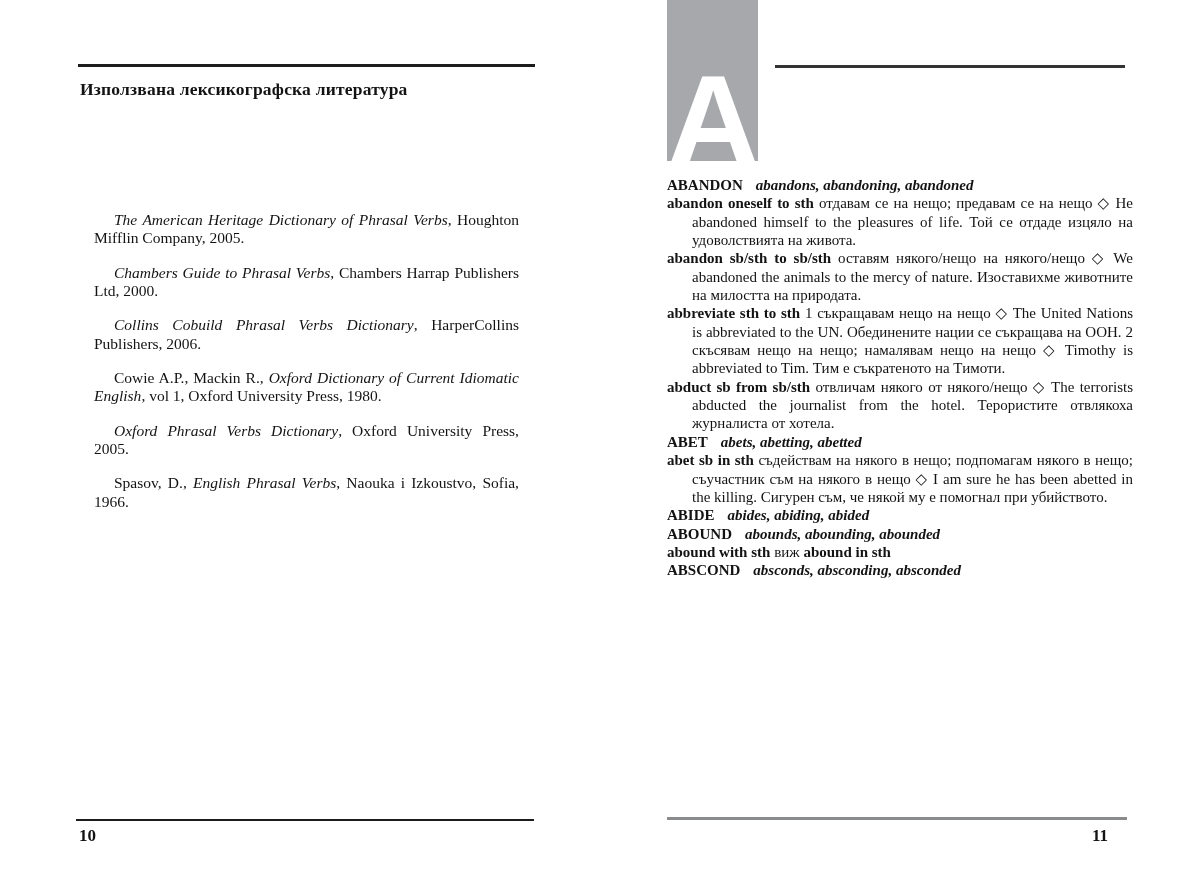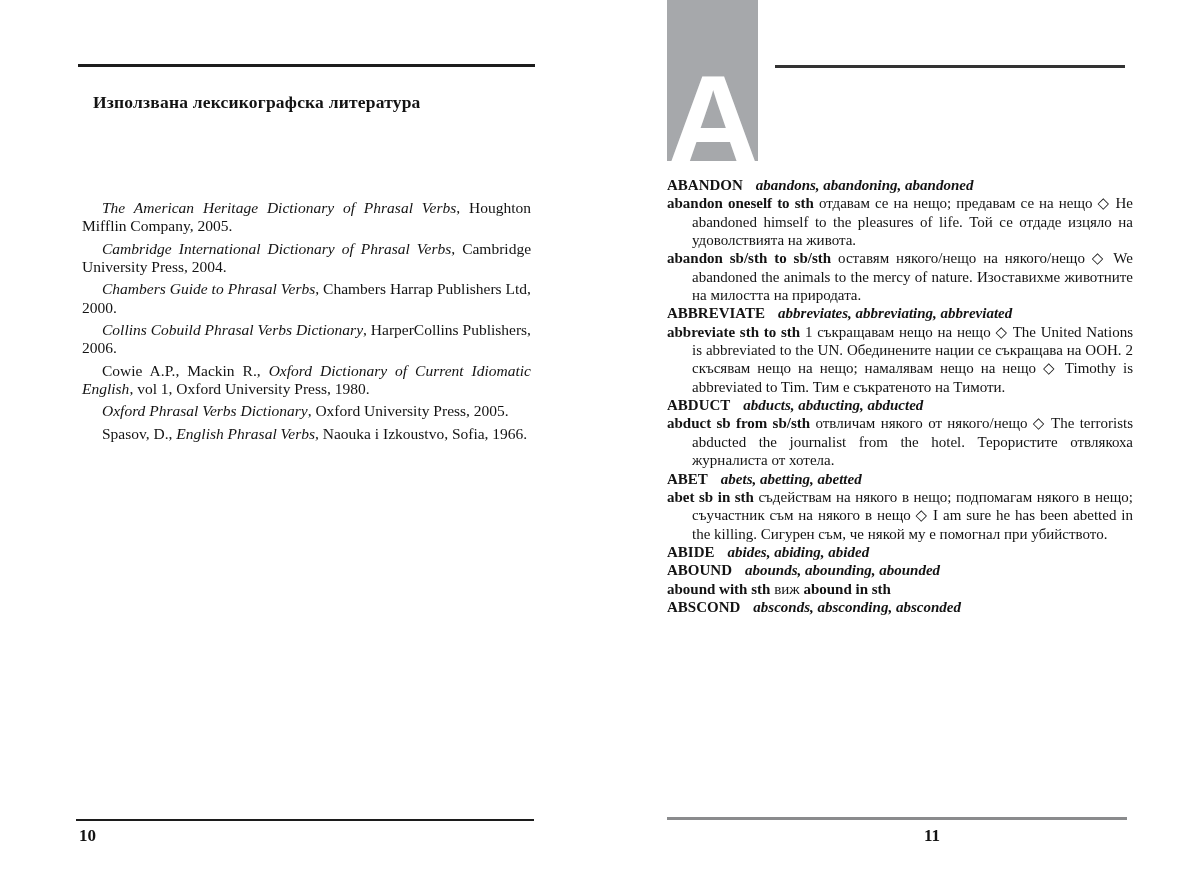--- a/index.html
+++ b/index.html
@@ -4,28 +4,28 @@
 <style>
   html,body{margin:0;padding:0}
   body{
     width:1200px;height:895px;position:relative;overflow:hidden;
     background:#ffffff;color:#131313;
     font-family:"Liberation Serif",serif;
   }
   .rule{position:absolute;background:#1c1c1c}
   .title-rule{left:78px;top:64px;width:457px;height:2.5px}
   .page-title{
-    position:absolute;left:80px;top:79px;margin:13px;
+    position:absolute;left:80px;top:79px;margin:0;
     font-size:17.5px;font-weight:bold;letter-spacing:.2px;
   }
   .bib{
     position:absolute;left:78px;top:195px;width:457px;
     font-size:15.5px;line-height:18.35px;text-align:justify;
   }
-  .bib p{margin:4px;text-indent:20px}
+  .bib p{margin:16px;text-indent:20px}
   .footer-rule-left{left:76px;top:819px;width:458px;height:2px}
   .pagenum{position:absolute;font-size:17px;font-weight:bold}
   .pagenum-left{left:79px;top:826px}
   .letter-block{position:absolute;left:667px;top:0;width:91px;height:161px;background:#a6a8ab}
   .letter{
     position:absolute;bottom:-24px;left:0;width:100%;text-align:center;
     font-family:"Liberation Sans",sans-serif;font-weight:bold;
     font-size:128px;line-height:1;color:#ffffff;
   }
   .top-rule-right{left:775px;top:65px;width:350px;height:2.5px;background:#333}
@@ -33,55 +33,52 @@
     position:absolute;left:667px;top:176px;width:466px;
     font-size:15px;line-height:18.35px;text-align:justify;
   }
   .entry-heading{font-weight:bold}
   .entry-heading .infl{font-style:italic;margin-left:13px}
   .sense{margin:0;padding-left:25px;text-indent:-25px}
   .s-r{font-weight:normal;font-style:normal}
   .s-b{font-weight:bold}
   .s-i{font-style:italic}
   .footer-rule-right{left:667px;top:817px;width:460px;height:2.5px;background:#8a8b8d}
-  .pagenum-right{left:701px;top:826px;width:462px;text-align:center}
+  .pagenum-right{left:646px;top:826px;width:462px;text-align:right}
 </style>
 </head>
 <body>
 
 <div style="width:100%;height:100%;position:relative;">
 
   <section>
     <div class="rule title-rule"></div>
     <h1 class="page-title">Използвана лексикографска литература</h1>
     <div class="bib">
         <p><span class="s-i">The American Heritage Dictionary of Phrasal Verbs</span><span class="s-r">, Houghton Mifflin Company, 2005.</span></p>
-        <p><span class="s-i">Cambridge International Dictionary of Phrasal Verbs</span><span class="s-r">, Cambridge University Press, 2004.</span></p>
         <p><span class="s-i">Chambers Guide to Phrasal Verbs</span><span class="s-r">, Chambers Harrap Publishers Ltd, 2000.</span></p>
         <p><span class="s-i">Collins Cobuild Phrasal Verbs Dictionary</span><span class="s-r">, HarperCollins Publishers, 2006.</span></p>
         <p><span class="s-r">Cowie A.P., Mackin R., </span><span class="s-i">Oxford Dictionary of Current Idiomatic English</span><span class="s-r">, vol 1, Oxford University Press, 1980.</span></p>
         <p><span class="s-i">Oxford Phrasal Verbs Dictionary</span><span class="s-r">, Oxford University Press, 2005.</span></p>
         <p><span class="s-r">Spasov, D., </span><span class="s-i">English Phrasal Verbs</span><span class="s-r">, Naouka i Izkoustvo, Sofia, 1966.</span></p>
       </div>
     <div class="rule footer-rule-left"></div>
     <div class="pagenum pagenum-left">10</div>
   </section>
 
   <section>
     <div class="letter-block" style="background: rgb(166, 168, 171);">
       <span class="letter">A</span>
     </div>
     <div class="rule top-rule-right"></div>
     <div class="entries">
         <div class="entry-heading"><span class="hw">ABANDON</span><span class="infl">abandons, abandoning, abandoned</span></div>
         <p class="sense"><span class="s-b">abandon oneself to sth </span><span class="s-r">отдавам се на нещо; предавам се на нещо ◇ He abandoned himself to the pleasures of life. Той се отдаде изцяло на удоволствията на живота.</span></p>
         <p class="sense"><span class="s-b">abandon sb/sth to sb/sth </span><span class="s-r">оставям някого/нещо на някого/нещо ◇ We abandoned the animals to the mercy of nature. Изоставихме животните на милостта на природата.</span></p>
-        <div class="entry-heading"><span class="hw">ABBREVIATE</span><span class="infl">abbreviates, abbreviating, abbreviated</span></div>
         <p class="sense"><span class="s-b">abbreviate sth to sth </span><span class="s-r">1 съкращавам нещо на нещо ◇ The United Nations is abbreviated to the UN. Обединените нации се съкращава на ООН. 2 скъсявам нещо на нещо; намалявам нещо на нещо ◇ Timothy is abbreviated to Tim. Тим е съкратеното на Тимоти.</span></p>
-        <div class="entry-heading"><span class="hw">ABDUCT</span><span class="infl">abducts, abducting, abducted</span></div>
         <p class="sense"><span class="s-b">abduct sb from sb/sth </span><span class="s-r">отвличам някого от някого/нещо ◇ The terrorists abducted the journalist from the hotel. Терористите отвлякоха журналиста от хотела.</span></p>
         <div class="entry-heading"><span class="hw">ABET</span><span class="infl">abets, abetting, abetted</span></div>
         <p class="sense"><span class="s-b">abet sb in sth </span><span class="s-r">съдействам на някого в нещо; подпомагам някого в нещо; съучастник съм на някого в нещо ◇ I am sure he has been abetted in the killing. Сигурен съм, че някой му е помогнал при убийството.</span></p>
         <div class="entry-heading"><span class="hw">ABIDE</span><span class="infl">abides, abiding, abided</span></div>
         <div class="entry-heading"><span class="hw">ABOUND</span><span class="infl">abounds, abounding, abounded</span></div>
         <p class="sense"><span class="s-b">abound with sth </span><span class="s-r">виж </span><span class="s-b">abound in sth</span></p>
         <div class="entry-heading"><span class="hw">ABSCOND</span><span class="infl">absconds, absconding, absconded</span></div>
       </div>
     <div class="rule footer-rule-right"></div>
     <div class="pagenum pagenum-right">11</div>

